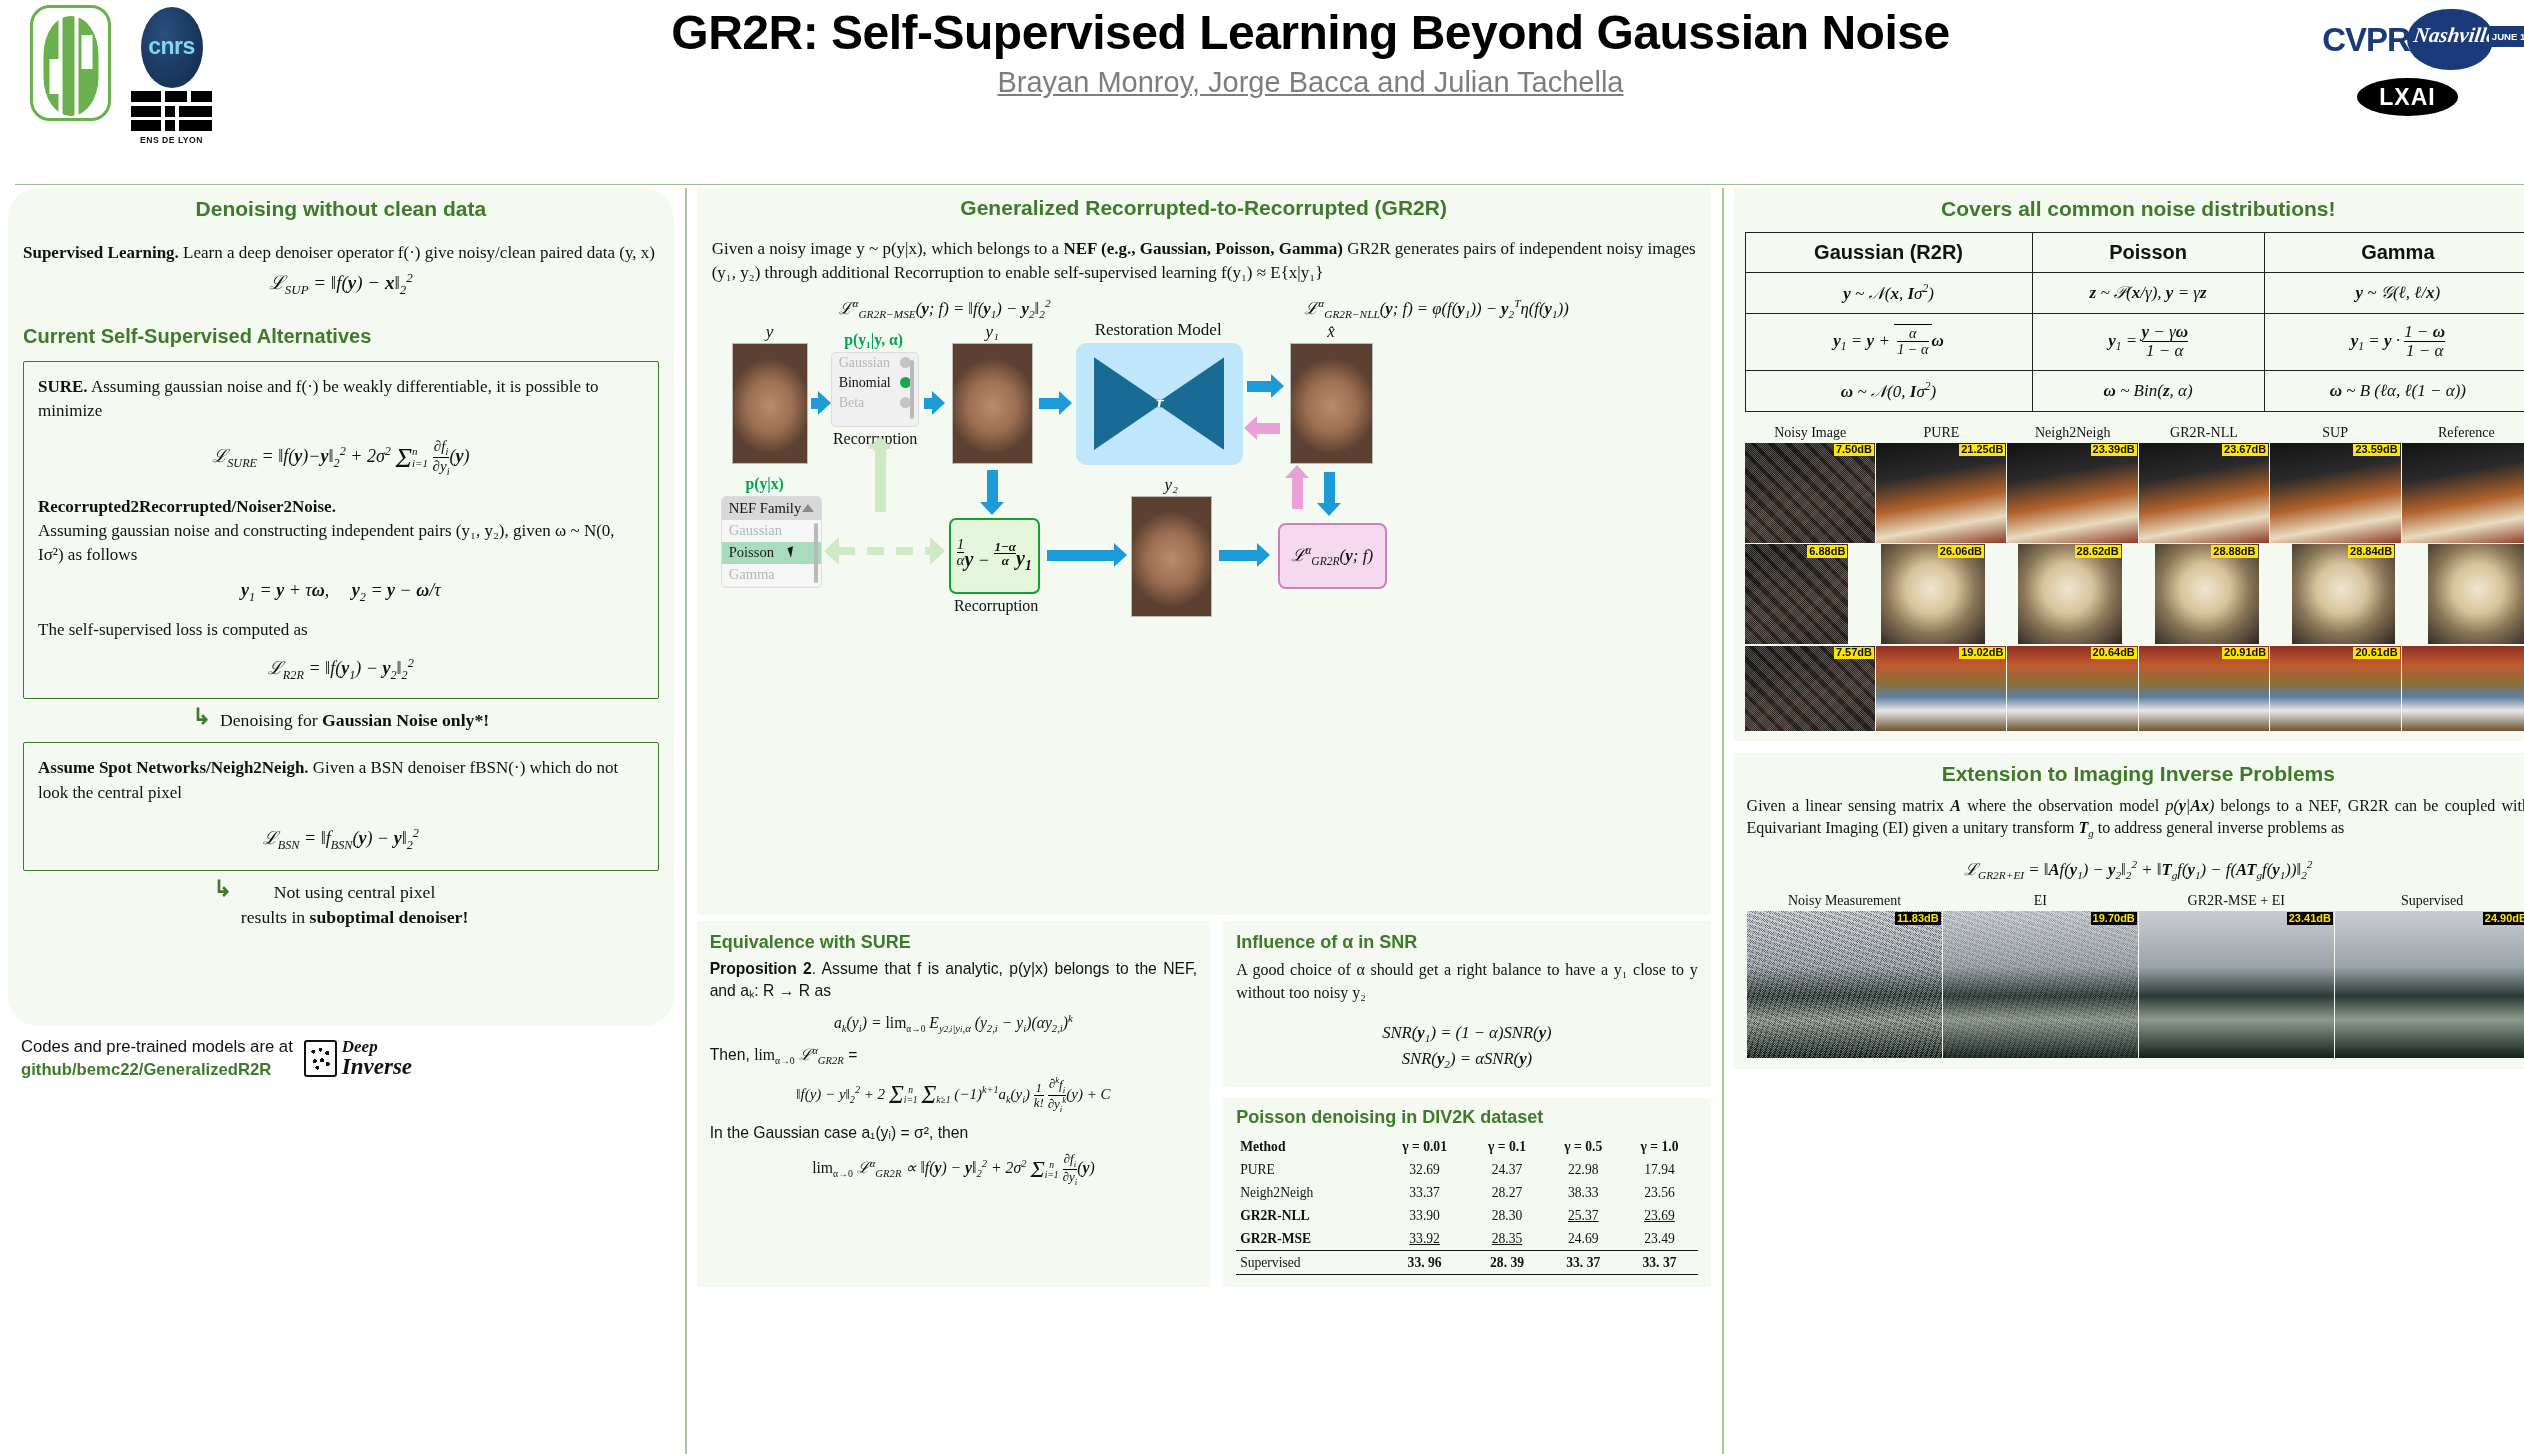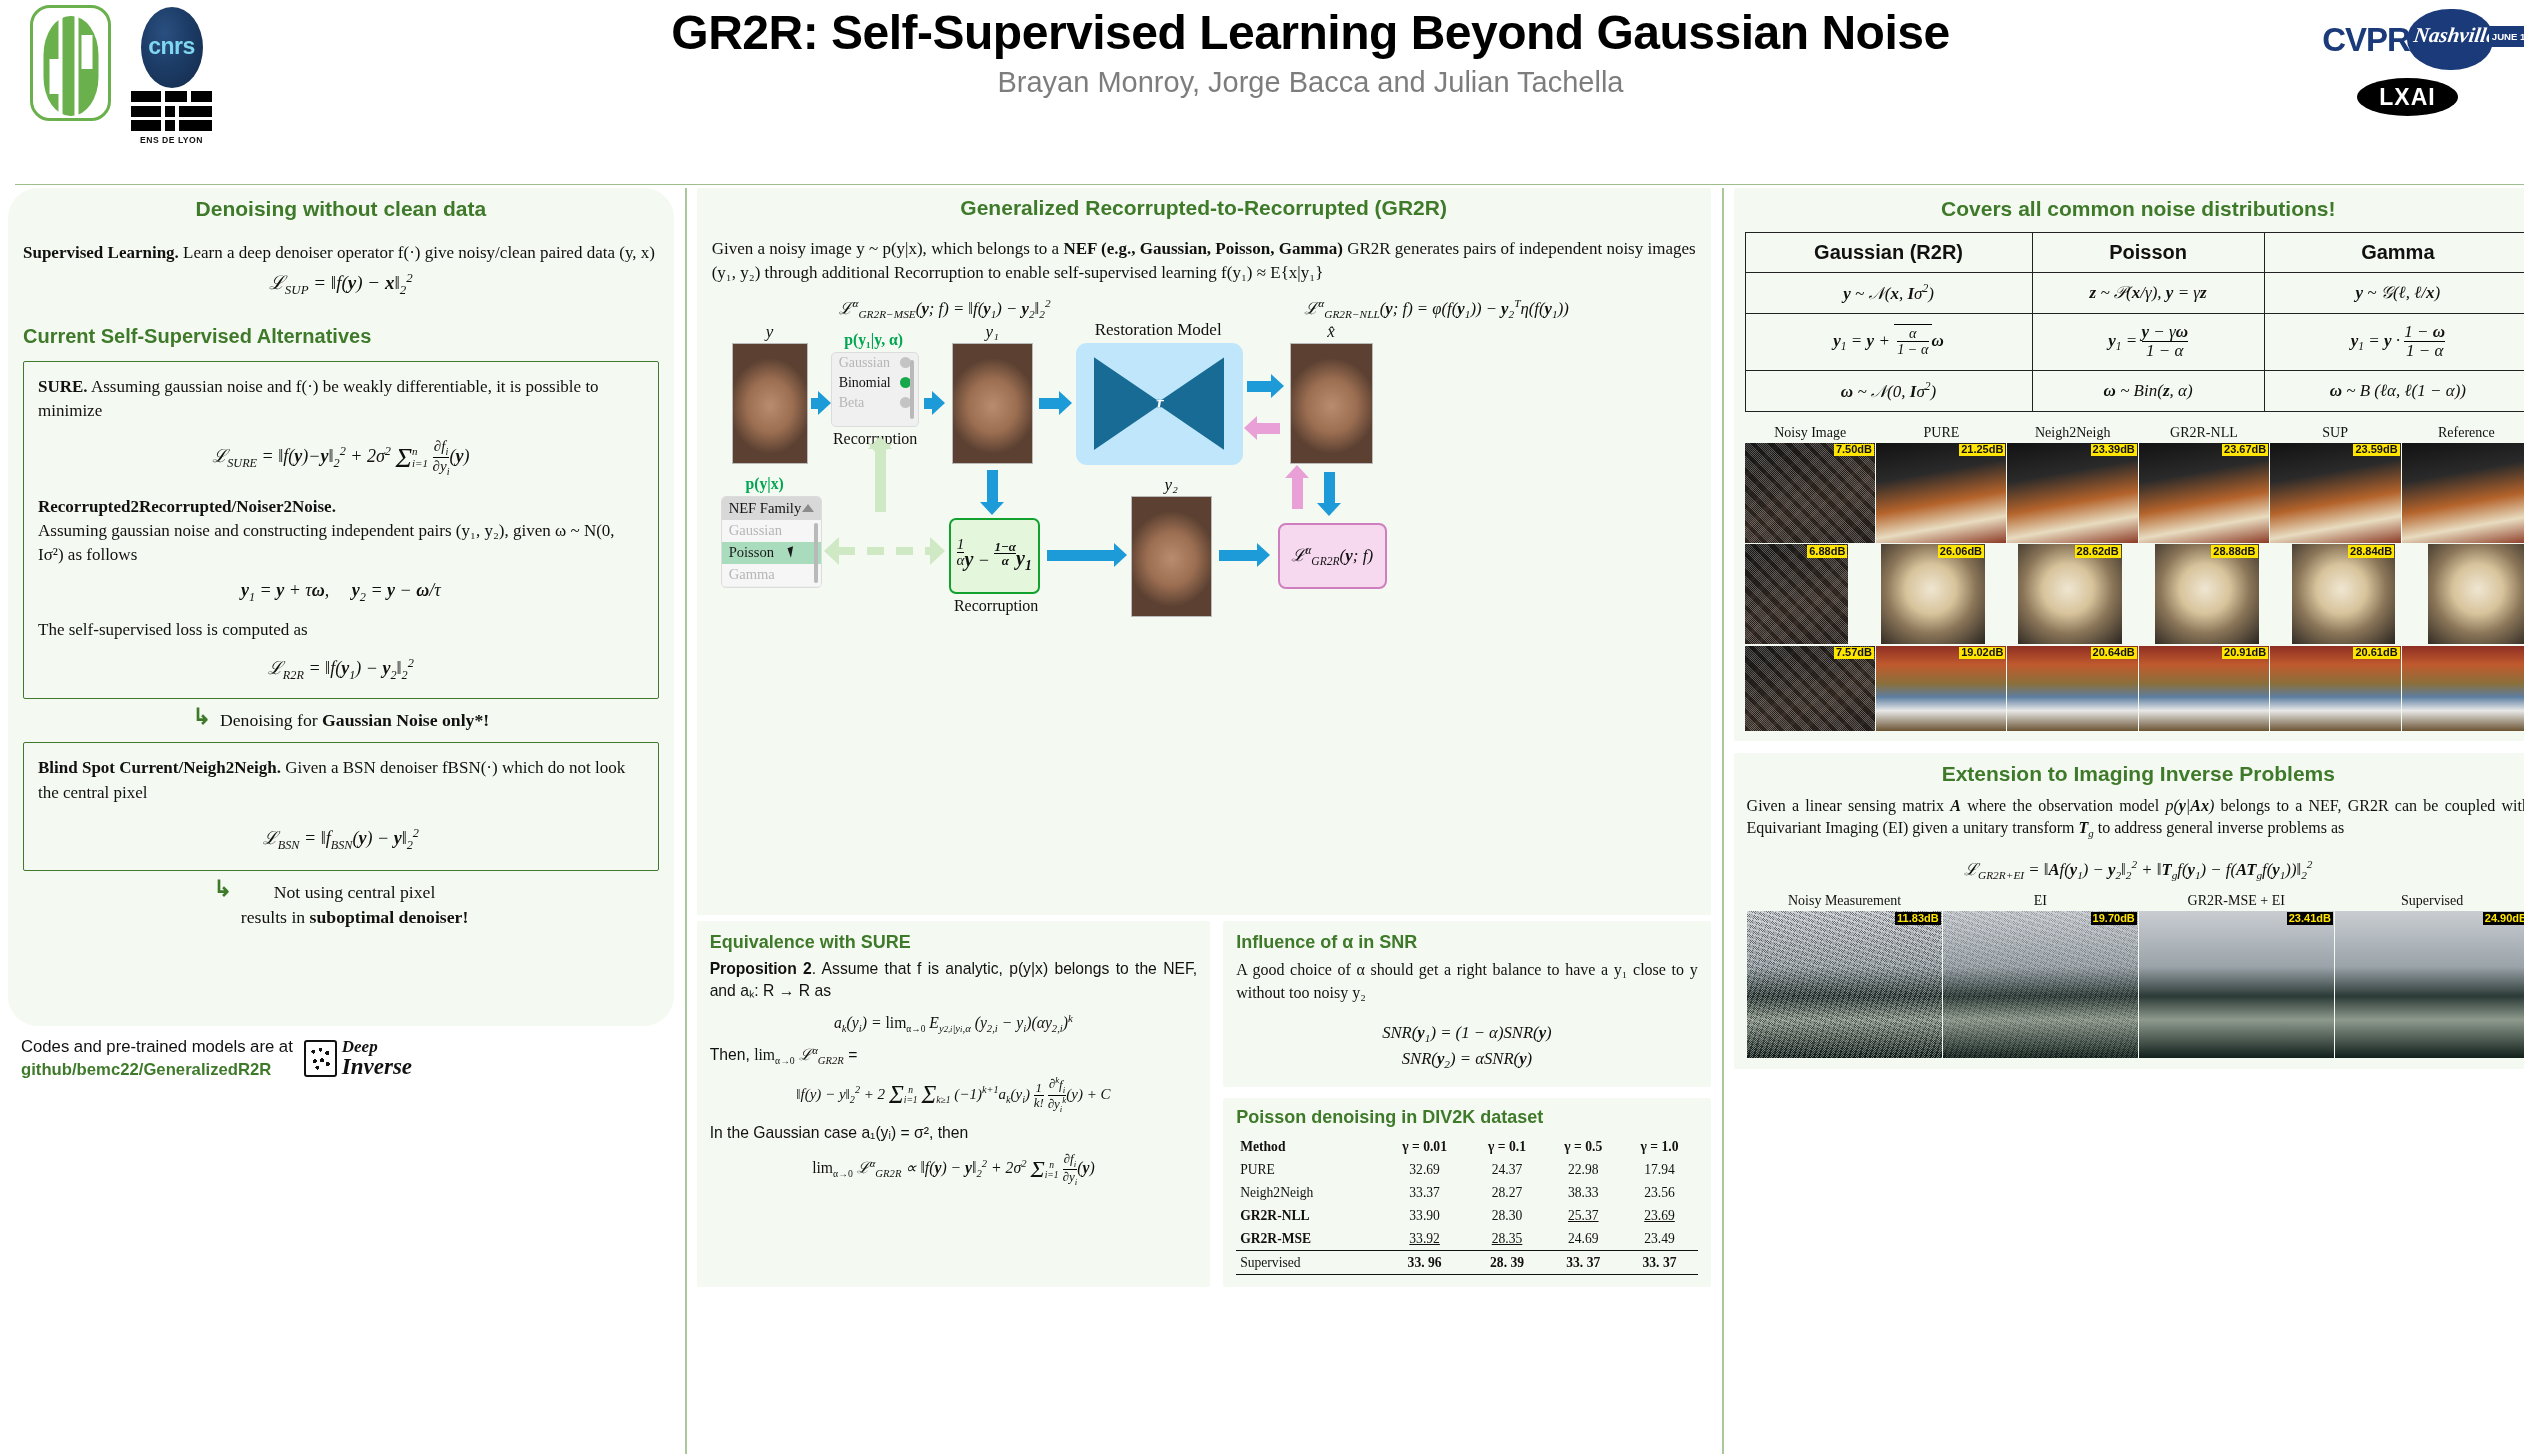--- a/index.html
+++ b/index.html
@@ -29,21 +29,21 @@
   .cnrs-text { position:absolute; left:0; right:0; top:26px; text-align:center; color:#7fd8ef;
                font-family:"Liberation Sans", sans-serif; font-size:23px; font-weight:600; letter-spacing:-0.5px;}
   .ens-logo { width:81px; }
   .ens-bar-row { display:flex; gap:3.5px; margin-bottom:3.5px;}
   .ens-b { background:#000; height:11px; }
   .ens-caption { font-size:8.6px; letter-spacing:0.5px; font-weight:700; text-align:center; margin-top:3px; }
 
   .title-block { position:absolute; left:353px; right:283px; top:8px; text-align:center; }
   .poster-title { font-size:48px; font-weight:700; letter-spacing:-0.5px; line-height:1.05; color:#000;
                   font-family:"Liberation Sans", sans-serif; }
-  .poster-authors { font-size:29px; color:#7d7d7d; margin-top:8px; font-family:"Liberation Sans", sans-serif;}
+  .poster-authors { font-size:29px; color:#7d7d7d; margin-top:8px; font-family:"Liberation Sans", sans-serif;text-decoration:underline;}
 
   .logos-right { position:absolute; right:25px; top:9px; width:237px; display:flex; flex-direction:column; align-items:center; gap:5px;}
   .cvpr-row { display:flex; align-items:center; justify-content:center; }
   .cvpr-word { font-size:33px; font-weight:800; color:#1b3a7a; letter-spacing:-1px; font-family:"Liberation Sans", sans-serif;}
   .guitar { position:relative; margin-left:-3px; }
   .guitar-body { width:86px; height:61px; background:#1b3a7a; border-radius:50% 46% 48% 50%; position:relative; }
   .guitar-script { position:absolute; left:7px; top:14px; color:#fff; font-style:italic; font-size:21px;
                    font-family:"Liberation Serif", serif; font-weight:700; transform:skewX(-8deg); white-space:nowrap;}
   .guitar-neck { position:absolute; right:-67px; top:17px; width:71px; height:21px; background:#1b3a7a; }
   .guitar-neck span { position:absolute; left:3px; top:4.5px; color:#fff; font-size:9.6px; font-weight:800; white-space:nowrap;}
@@ -290,21 +290,21 @@
 
         <div class="arrow-note">
           <span class="hook">↳</span>
           <span class="body-txt" style="font-size:17.7px;">
             <span>Denoising for </span><b>Gaussian Noise only*!</b>
           </span>
         </div>
 
         <div class="box">
           <div class="body-txt">
-            <b>Blind Spot Current/Neigh2Neigh.</b><span> Given a BSN denoiser fBSN(·) which do not look the central pixel</span>
+            <b>Assume Spot Networks/Neigh2Neigh.</b><span> Given a BSN denoiser fBSN(·) which do not look the central pixel</span>
           </div>
           <div class="eq" style="font-size:18px;margin:20px 0 5px;">
             <span class="mathy">ℒ<span class="sub">BSN</span> = ‖<i>f</i><span class="sub">BSN</span>(<b>y</b>) − <b>y</b>‖<span class="sub">2</span><span class="sup">2</span></span>
           </div>
         </div>
 
         <div class="arrow-note" style="align-items:flex-start;">
           <span class="hook">↳</span>
           <span class="body-txt" style="font-size:17.7px;text-align:center;">
             <span>Not using central pixel</span><br>

